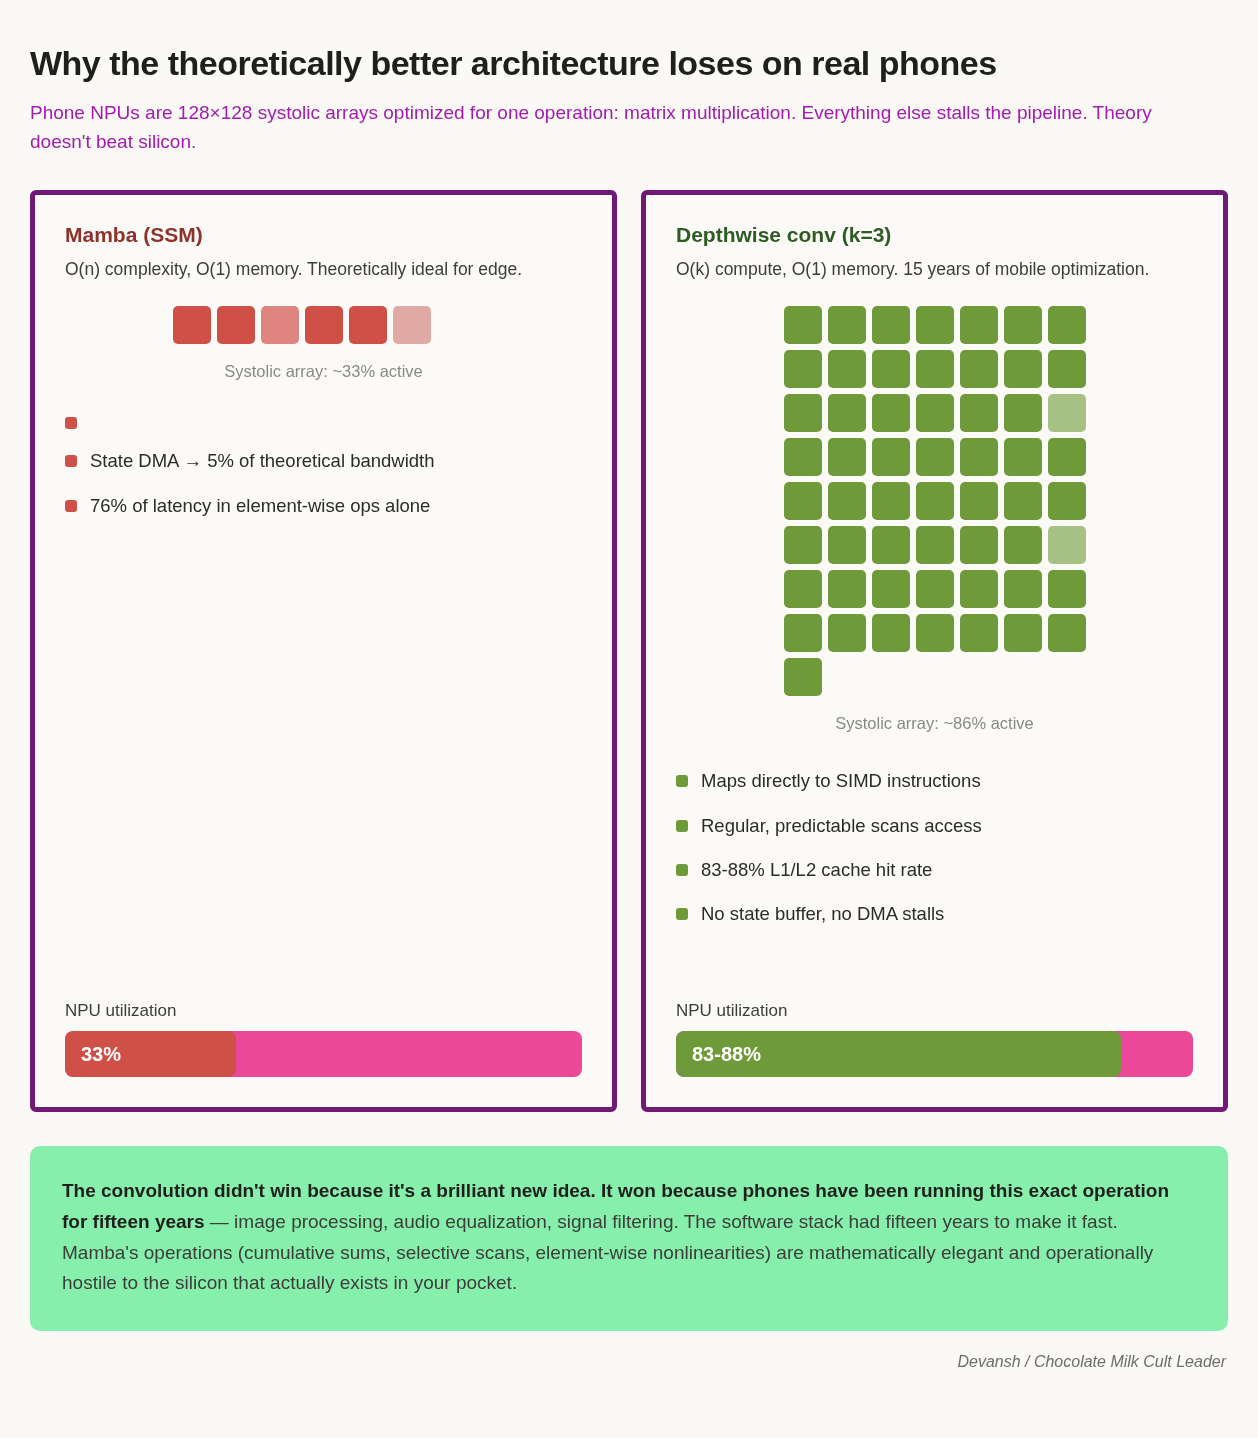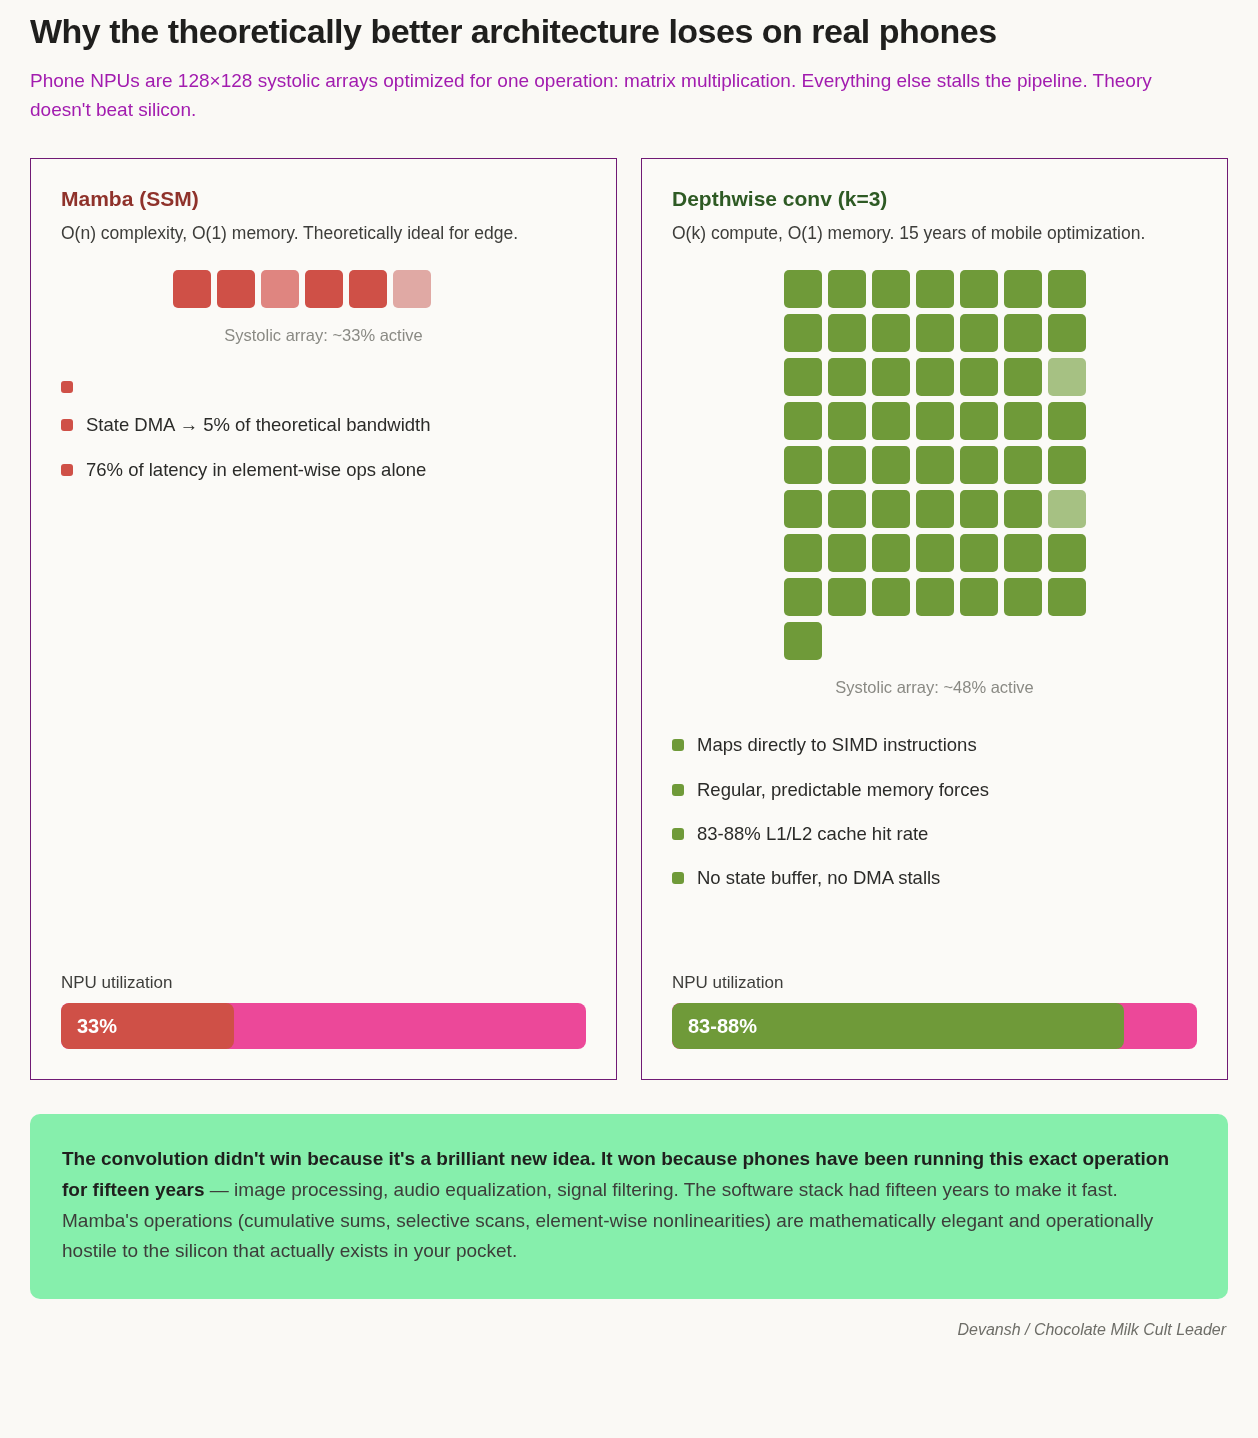--- a/index.html
+++ b/index.html
@@ -3,37 +3,37 @@
 <meta charset="utf-8">
 <style>
   * { box-sizing: border-box; margin: 0; padding: 0; }
   html, body {
     width: 1258px; height: 1438px;
     background: #faf9f5;
     font-family: "Liberation Sans", sans-serif;
     color: #2b2b29;
     -webkit-font-smoothing: antialiased;
   }
-  .page { width: 1258px; height: 1196px; padding: 12px 30px 0 30px; position: relative; }
+  .page { width: 1258px; height: 1196px; padding: 44px 30px 0 30px; position: relative; }
 
   .hero-title {
     font-size: 34px; font-weight: 700; letter-spacing: -0.5px;
     color: #1f1f1d; line-height: 1.15; margin-bottom: 16px;
   }
   .hero-sub {
     font-size: 19px; line-height: 1.5; color: #a21caf;
     max-width: 1170px; margin-bottom: 34px;
   }
 
   .cards { display: flex; gap: 24px; align-items: flex-start; }
   .card {
     flex: 1 1 0; min-width: 0;
     background: #fbfaf7;
-    border: 1px solid #701a75;
-    border-radius: 0;
+    border: 5px solid #701a75;
+    border-radius: 6px;
     padding: 28px 30px 30px 30px;
     min-height: 922px;
     display: flex; flex-direction: column;
   }
 
   .card-title { font-size: 21px; font-weight: 700; margin-bottom: 10px; }
   .card-title.red { color: #8f322b; }
   .card-title.green { color: #2e5a24; }
   .card-desc { font-size: 17.5px; line-height: 1.45; color: #3d3d3a; margin-bottom: 24px; }
 
@@ -189,30 +189,30 @@
             <div class="cell" style="background: rgb(111, 154, 57);"></div>
             <div class="cell" style="background: rgb(111, 154, 57);"></div>
             <div class="cell" style="background: rgb(111, 154, 57);"></div>
             <div class="cell" style="background: rgb(111, 154, 57);"></div>
             <div class="cell" style="background: rgb(111, 154, 57);"></div>
             <div class="cell" style="background: rgb(111, 154, 57);"></div>
             <div class="cell" style="background: rgb(111, 154, 57);"></div>
             <div class="cell" style="background: rgb(111, 154, 57);"></div>
           </div>
       </div>
-      <div class="grid-caption">Systolic array: ~48% active</div>
+      <div class="grid-caption">Systolic array: ~86% active</div>
 
       <ul class="bullets" id="bullets-conv">
           <li>
             <span class="dot" style="background: rgb(111, 154, 57);"></span>
             <span>Maps directly to SIMD instructions</span>
           </li>
           <li>
             <span class="dot" style="background: rgb(111, 154, 57);"></span>
-            <span>Regular, predictable memory forces</span>
+            <span>Regular, predictable scans access</span>
           </li>
           <li>
             <span class="dot" style="background: rgb(111, 154, 57);"></span>
             <span>83-88% L1/L2 cache hit rate</span>
           </li>
           <li>
             <span class="dot" style="background: rgb(111, 154, 57);"></span>
             <span>No state buffer, no DMA stalls</span>
           </li>
         </ul>

